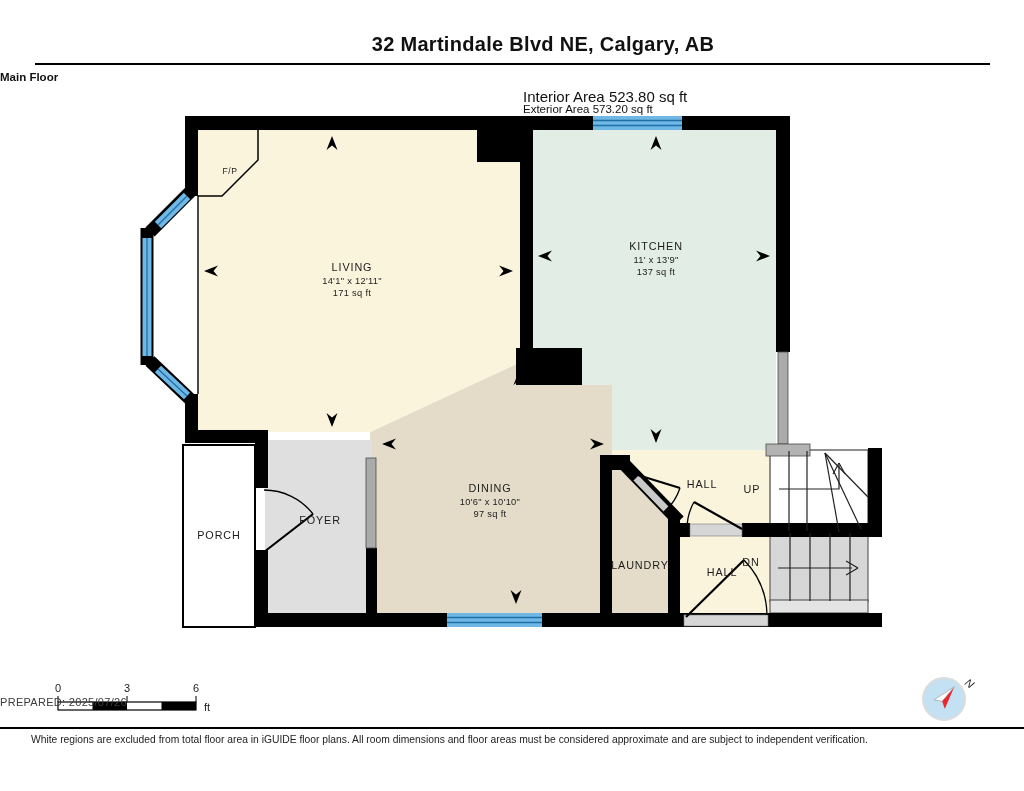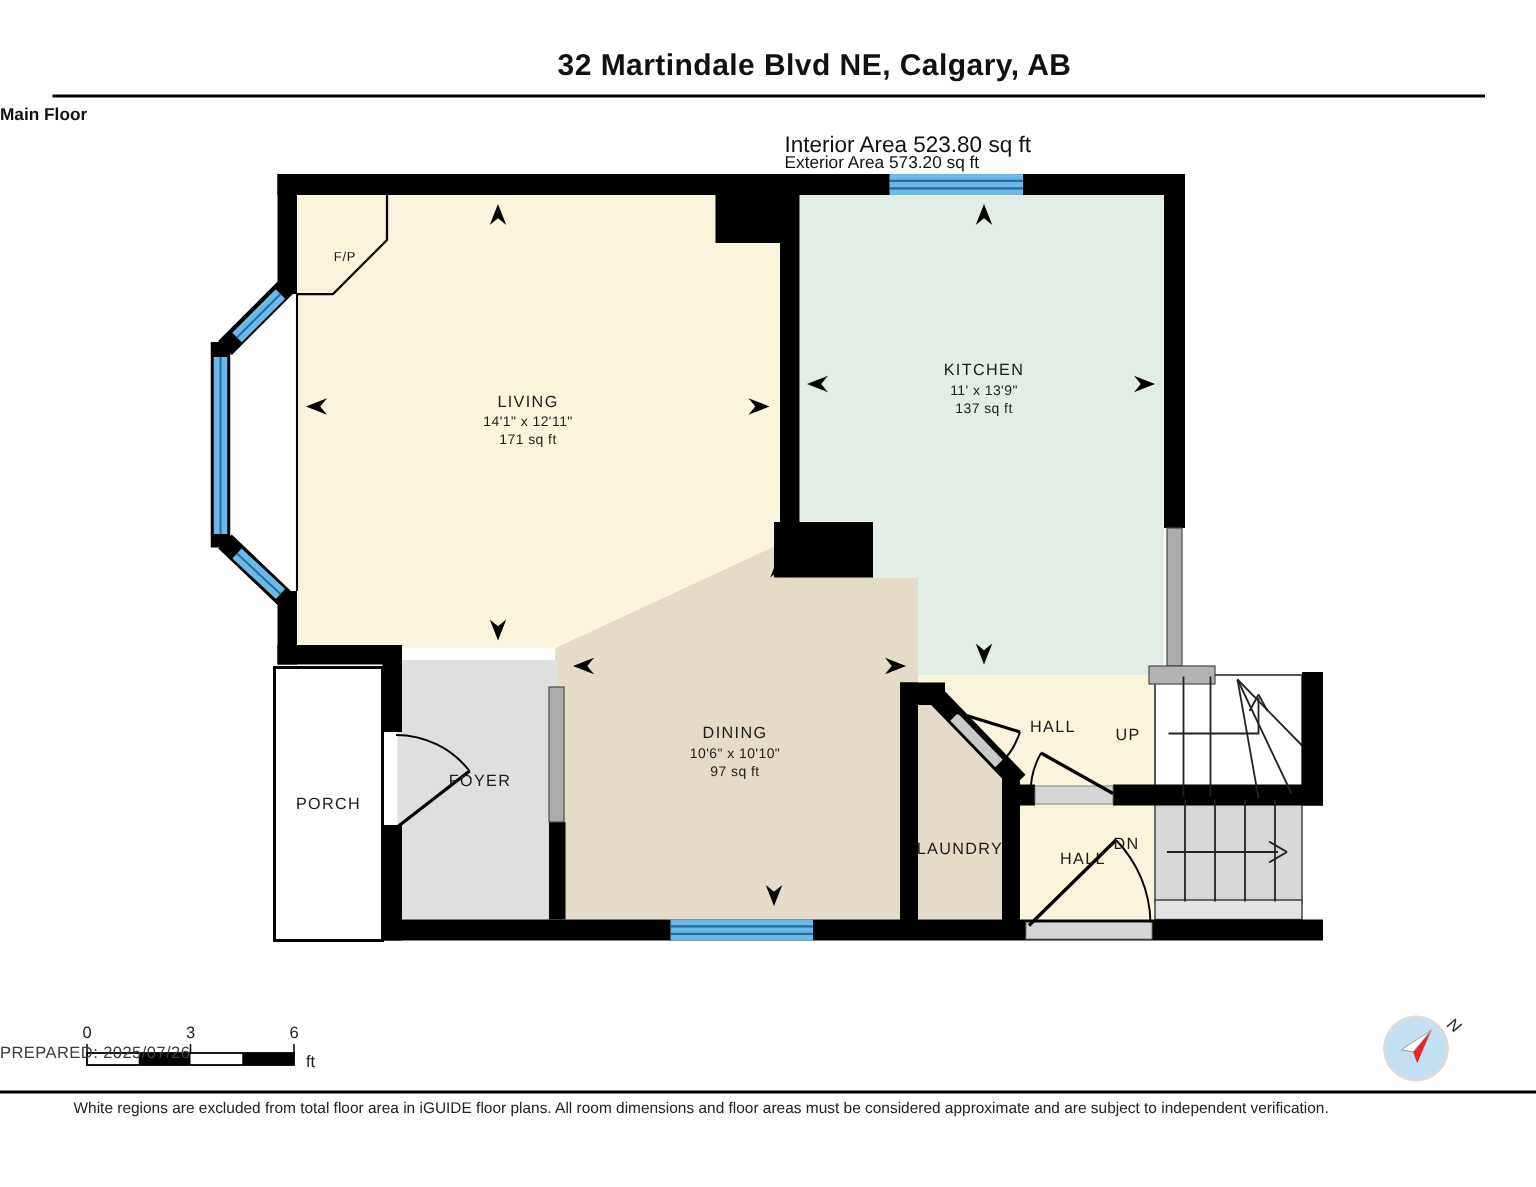--- a/index.html
+++ b/index.html
@@ -6,21 +6,21 @@
   body{width:1024px;height:791px;position:relative;overflow:hidden;
        font-family:"Liberation Sans",sans-serif;color:#111;}
   .abs{position:absolute;}
   .title{top:33px;left:0;width:100%;text-align:center;font-size:20px;font-weight:bold;letter-spacing:.3px;margin-left:31px;}
   .rule-top{top:63px;left:35px;width:955px;border-top:2px solid #000;}
   .floor-label{top:71px;left:0;width:510px;font-size:11.5px;font-weight:bold;}
   .area-line1{top:71px;left:523px;font-size:11.5px;margin-top:32px;}
   .area-line2{top:88px;left:523px;font-size:15px;text-align:right;}
   .prepared{top:696px;left:0;width:100%;text-align:left;font-size:11px;color:#3c3c3c;letter-spacing:.3px;}
   .rule-bottom{top:727px;left:0;width:1024px;border-top:2px solid #000;}
-  .disclaimer{top:734px;left:49px;width:960px;font-size:10.3px;color:#222;}
+  .disclaimer{top:734px;left:31px;width:960px;font-size:10.3px;color:#222;}
   svg{position:absolute;top:0;left:0;}
   text{font-family:"Liberation Sans",sans-serif;fill:#1b1b1b;}
   .room-name{font-size:10.8px;letter-spacing:.9px;}
   .room-dim{font-size:9.3px;letter-spacing:.3px;}
   .small-label{font-size:8.6px;letter-spacing:.5px;}
   .tick-label{font-size:11px;}
 </style>
 </head>
 <body>
 

